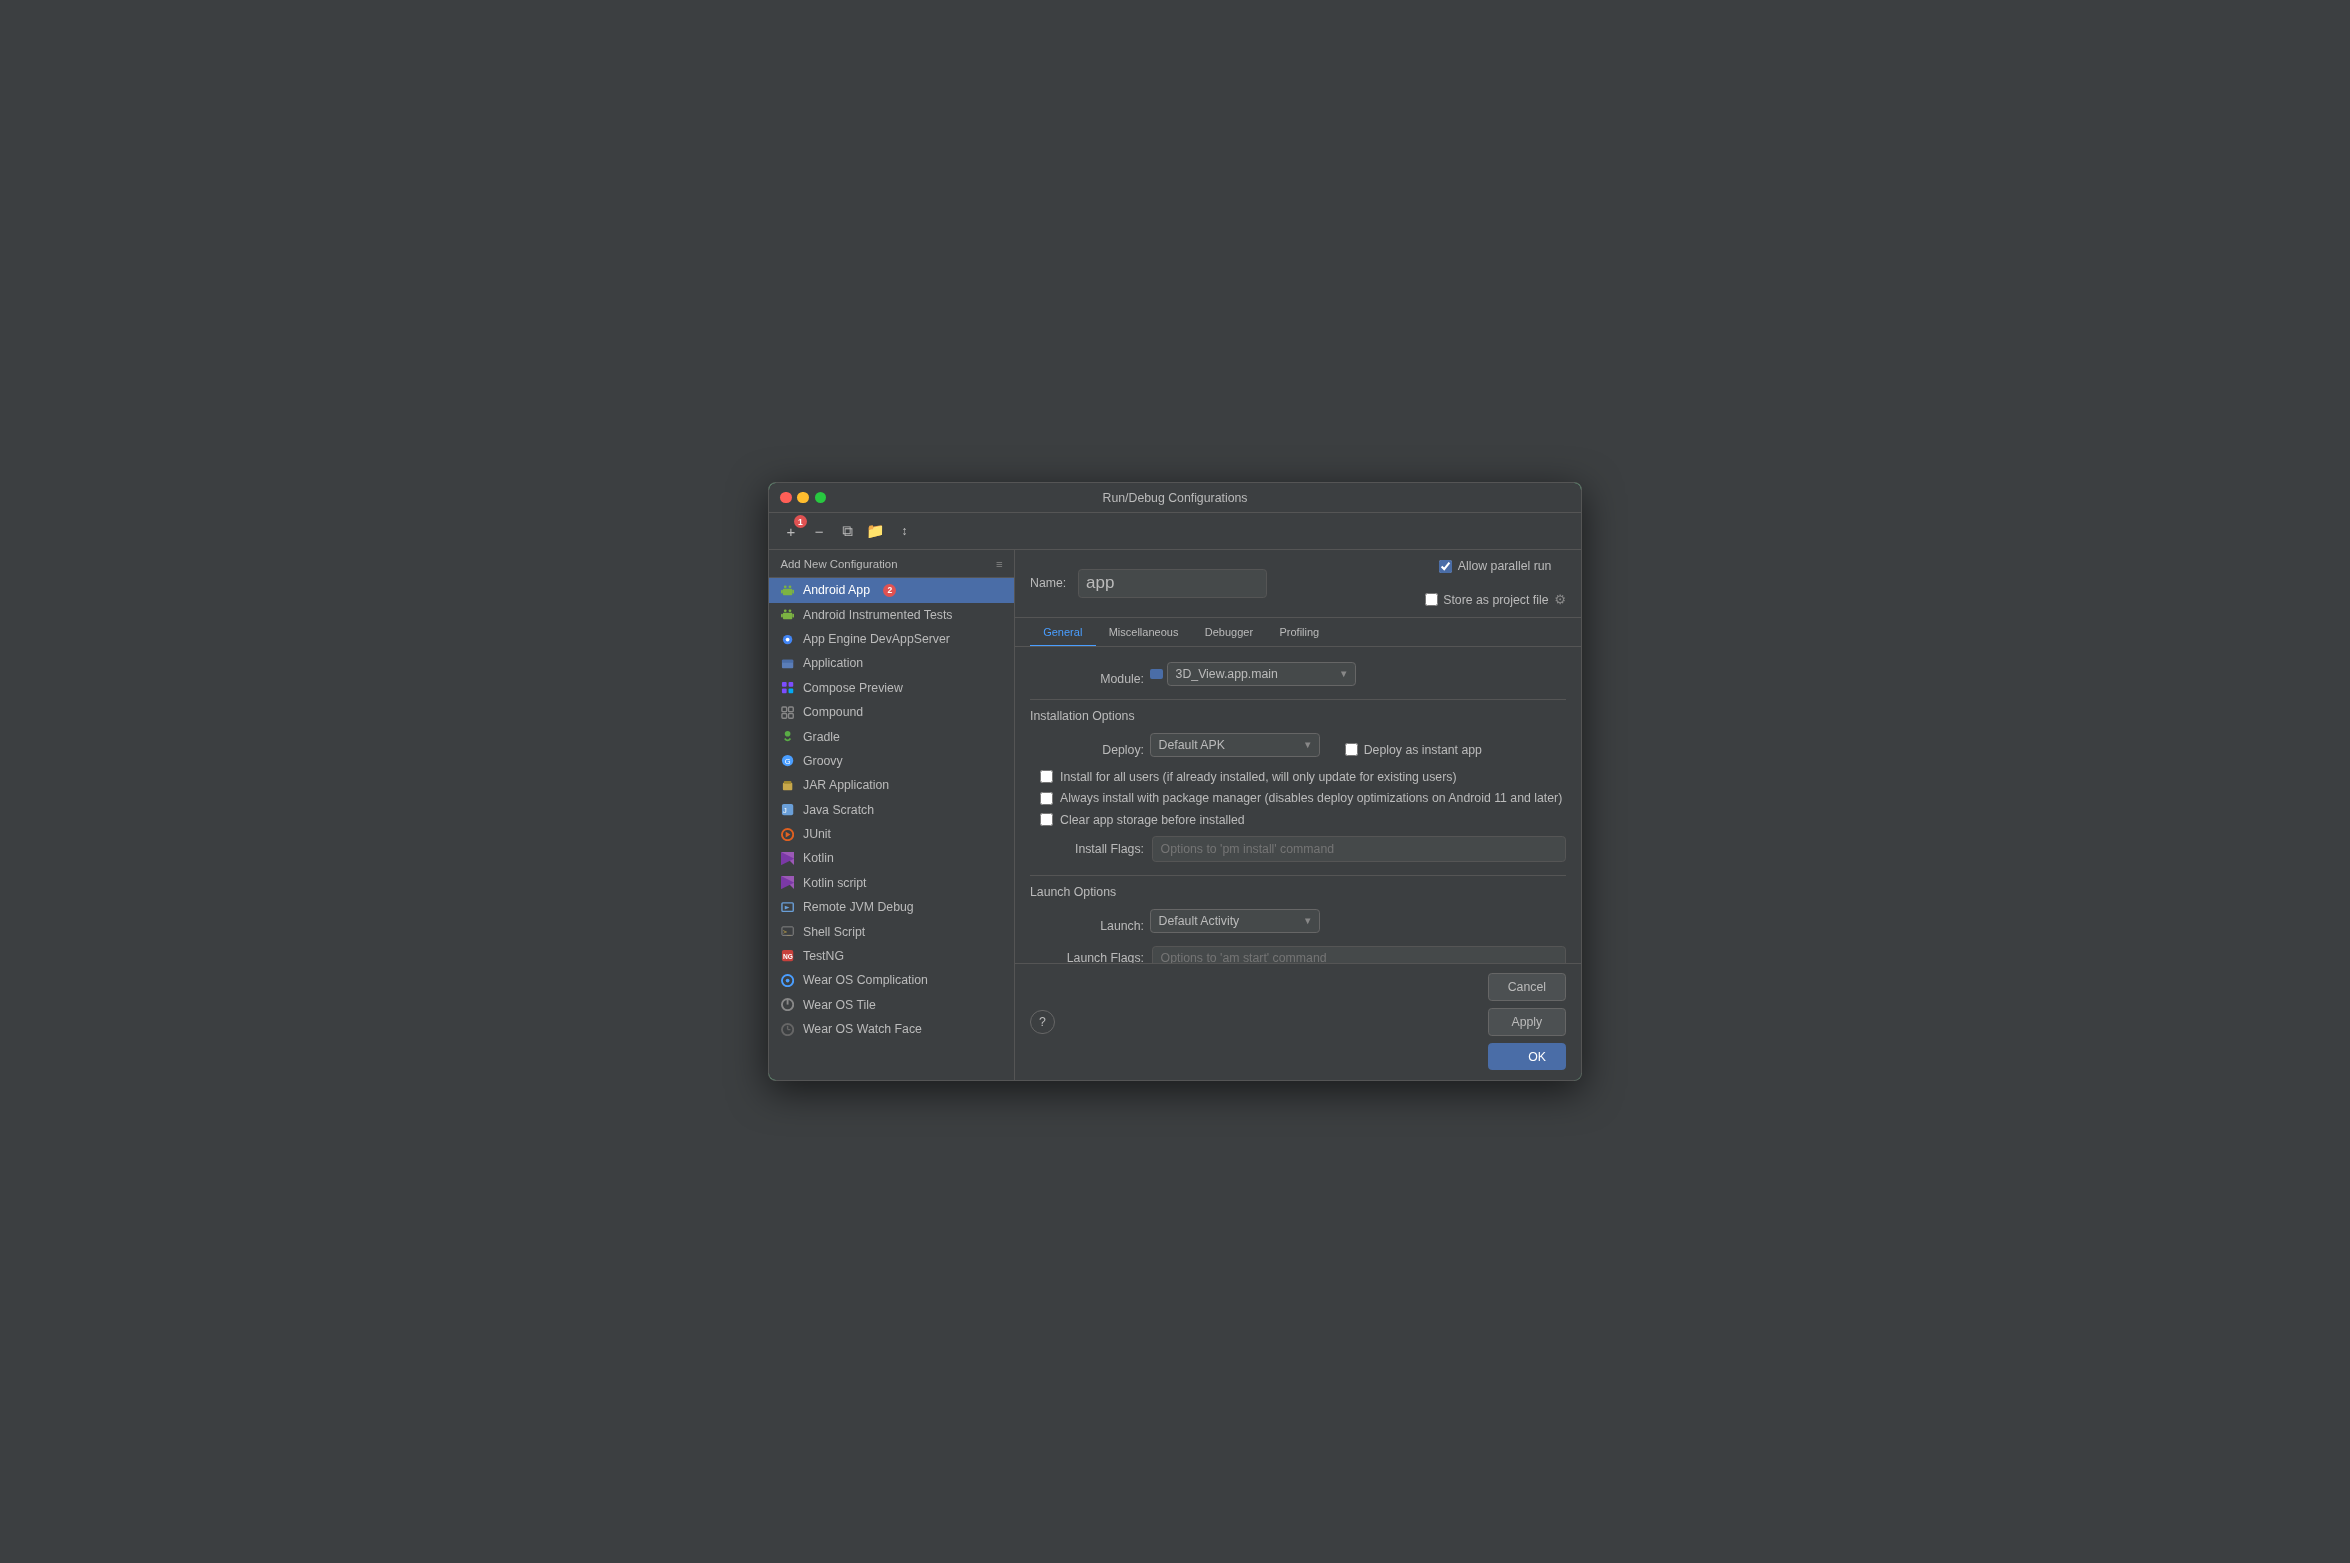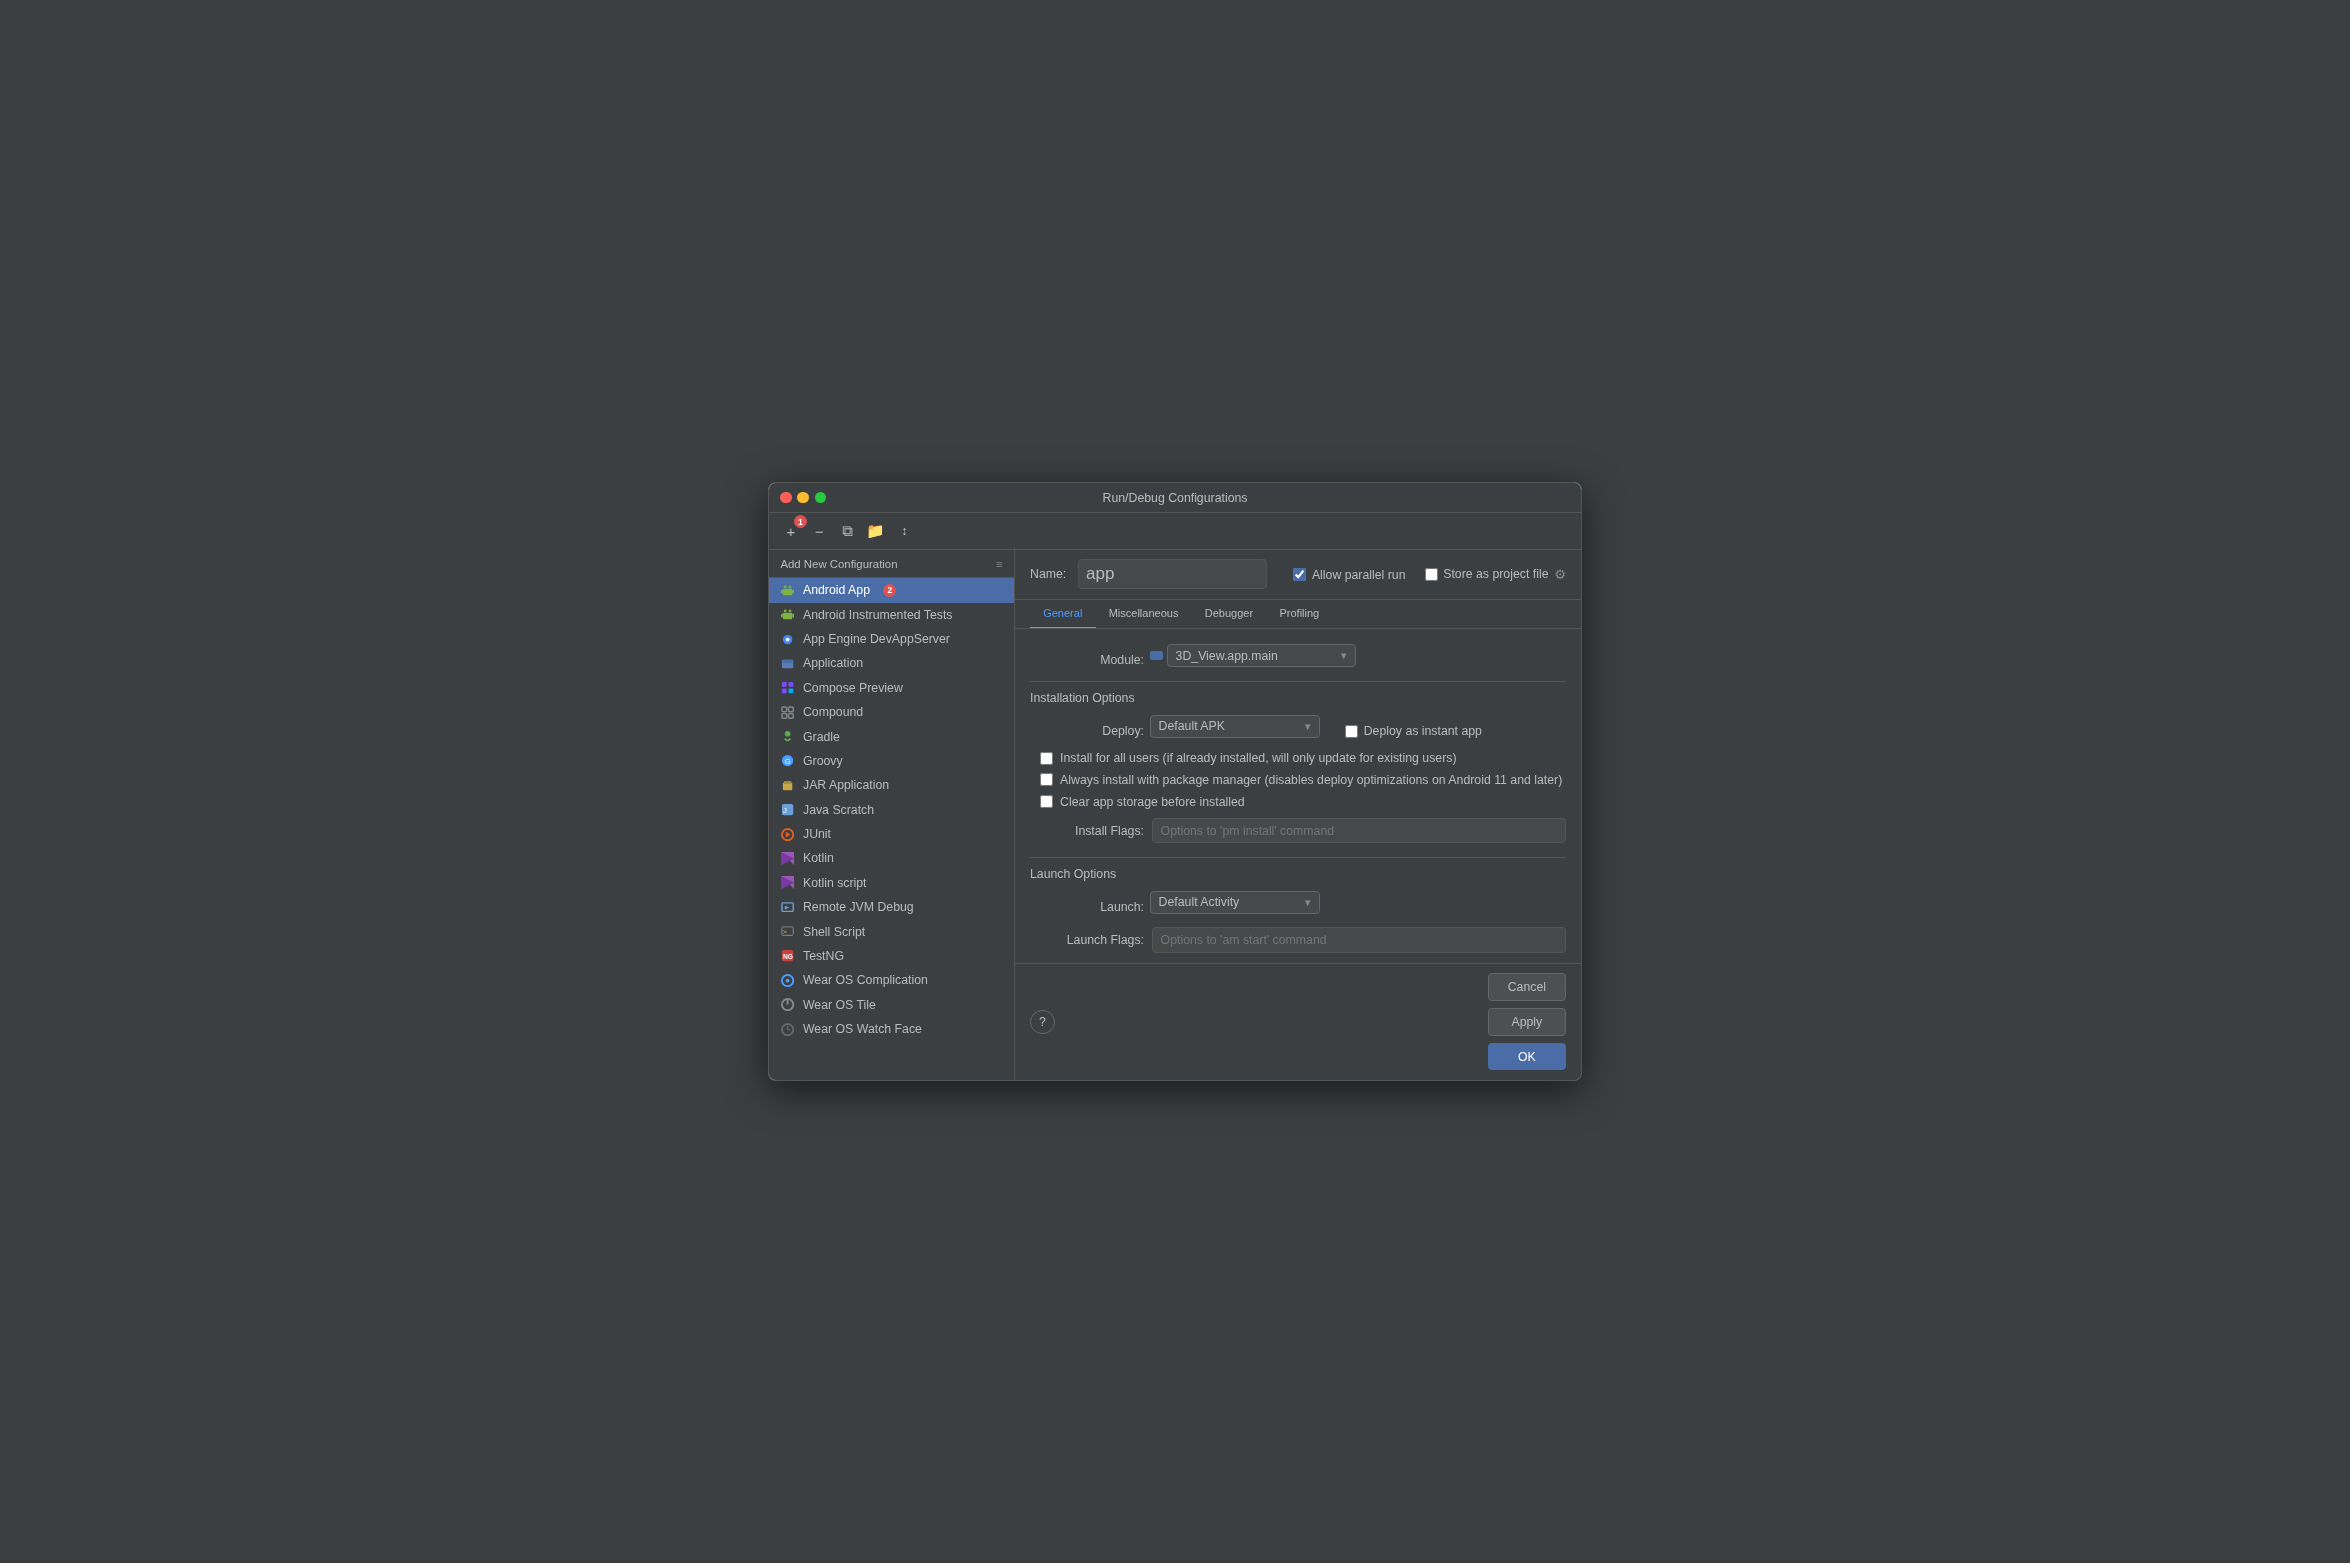--- a/index.html
+++ b/index.html
@@ -150,23 +150,24 @@
       border: 0.9px solid #555;
       border-radius: 3.8px;
       color: #bbbbbb;
       padding: 3.8px 7.6px;
       font-size: 17px;
       outline: none;
       max-width: 189px;
     }
     .checkboxes-row {
       display: flex;
-      align-items: flex-end;
+      align-items: center;
       gap: 19px;
       margin-left: auto;
+      flex-direction: column;
     }
     .checkbox-label {
       display: flex;
       align-items: center;
       gap: 5.7px;
       color: #bbbbbb;
       font-size: 12.3px;
       cursor: pointer;
     }
     .checkbox-label input[type=checkbox] {
@@ -286,20 +287,21 @@
       border: 0.9px solid #666;
       font-size: 12.3px;
       cursor: pointer;
       background: #4c5052;
       color: #bbbbbb;
     }
     .btn-primary {
       background: #4a6da7;
       border-color: #4a6da7;
       color: #ffffff;
+      text-align: right;
     }
     .help-btn {
       width: 24.6px;
       height: 24.6px;
       border-radius: 50%;
       border: 0.9px solid #666;
       background: transparent;
       color: #bbbbbb;
       font-size: 12.3px;
       cursor: pointer;

